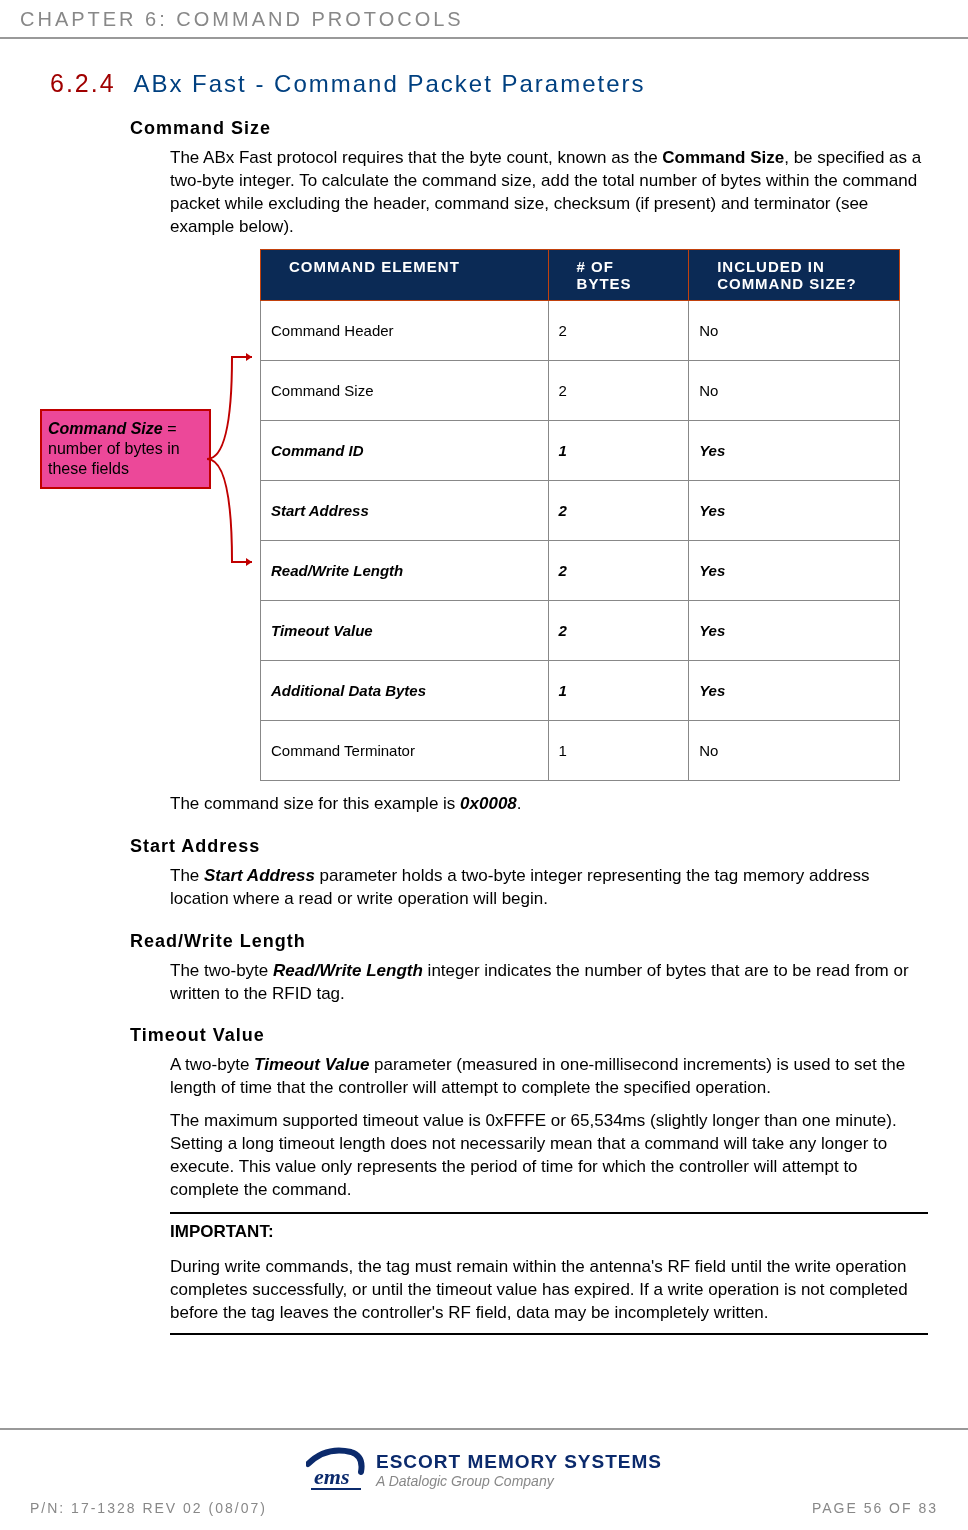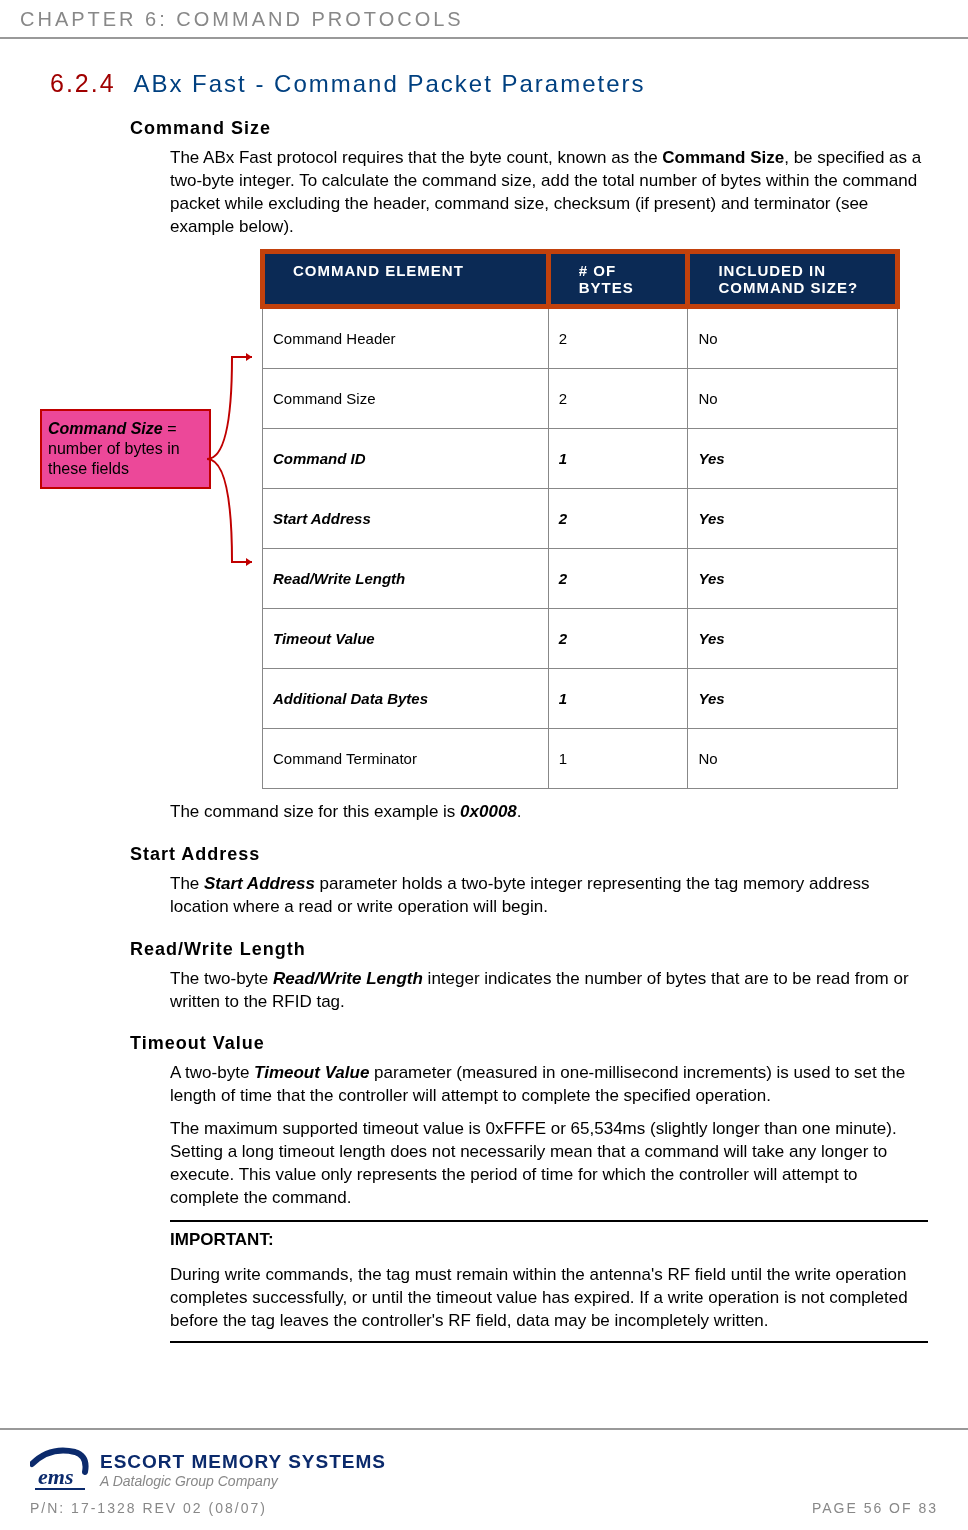--- a/index.html
+++ b/index.html
@@ -105,21 +105,21 @@
     width: 640px;
     margin-left: 210px;
   }
   table.cmd-table th {
     background: #0b2a55;
     color: #fff;
     text-align: left;
     padding: 8px 28px;
     font-size: 15px;
     letter-spacing: 1px;
-    border: 5px solid #c2410c;
+    border: 1px solid #c2410c;
     font-family: Arial, sans-serif;
     vertical-align: top;
   }
   table.cmd-table td {
     border: 1px solid #888;
     padding: 21px 10px;
     font-size: 15px;
     font-family: Arial, sans-serif;
   }
   tr.highlight td { font-weight: bold; font-style: italic; }
@@ -141,21 +141,21 @@
   .footer {
     position: absolute;
     bottom: 0;
     left: 0;
     right: 0;
     border-top: 2px solid #999;
     padding: 6px 30px 14px 30px;
   }
   .footer-top {
     display: flex;
-    justify-content: space-between;
+    justify-content: center;
     align-items: center;
     margin-top: 8px;
   }
   .ems-block {
     display: flex;
     align-items: center;
     gap: 10px;
   }
   .ems-logo {
     width: 60px;

